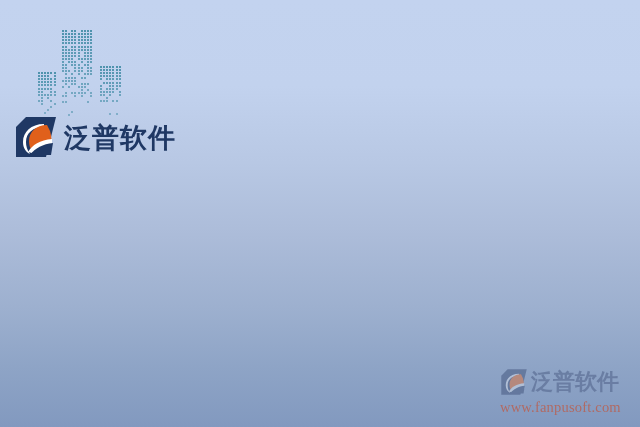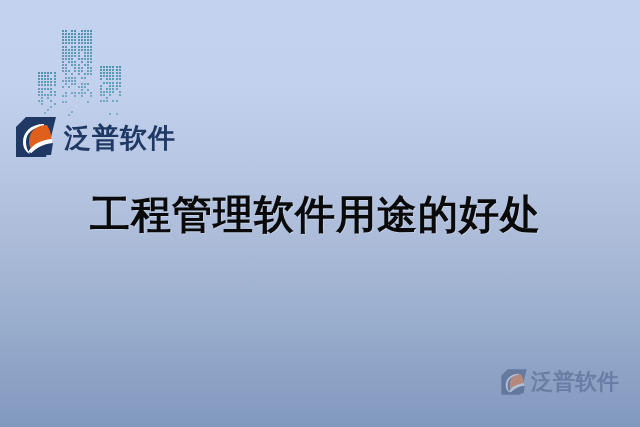--- a/index.html
+++ b/index.html
@@ -434,30 +434,30 @@
         <path d="M33 10 C22 10 15 17 15 26 C15 30 16 33 18 36 L36 36 C38 30 38 22 36 16 Z" fill="#e0601b"></path>
         <path d="M14 37 C18 30 26 25 38 24 L38 33 C30 33 22 35 18 38 Z" fill="#ffffff"></path>
         <path d="M16 40 C21 33 29 29 39 28 L37 40 Z" fill="#1f3864"></path>
       </svg>
     </span>
     <span class="logo-text">
       <span class="logo-cn">泛普软件</span>
     </span>
   </div>
 
-  <div class="headline">工程管理软件用途的好处</div>
 
   <div class="watermark">
     <div class="wm-row">
       <span class="wm-mark">
         <svg viewBox="0 0 44 44" width="28" height="28" xmlns="http://www.w3.org/2000/svg">
           <polygon points="12,2 42,2 32,42 2,42 2,12" fill="#4e6188"></polygon>
           <path d="M30 9 C17 9 9 17 9 27 C9 33 12 37 16 39 C13 35 12 31 12 27 C12 18 19 12 30 12 Z" fill="#c8d2e2"></path>
           <path d="M33 10 C22 10 15 17 15 26 C15 30 16 33 18 36 L36 36 C38 30 38 22 36 16 Z" fill="#d07a52"></path>
           <path d="M14 37 C18 30 26 25 38 24 L38 33 C30 33 22 35 18 38 Z" fill="#c8d2e2"></path>
           <path d="M16 40 C21 33 29 29 39 28 L37 40 Z" fill="#4e6188"></path>
         </svg>
       </span>
       <span class="wm-cn">泛普软件</span>
     </div>
+    <div class="wm-url">www.fanpusoft.com</div>
   </div>
 
 </div>
 
 </body></html>

